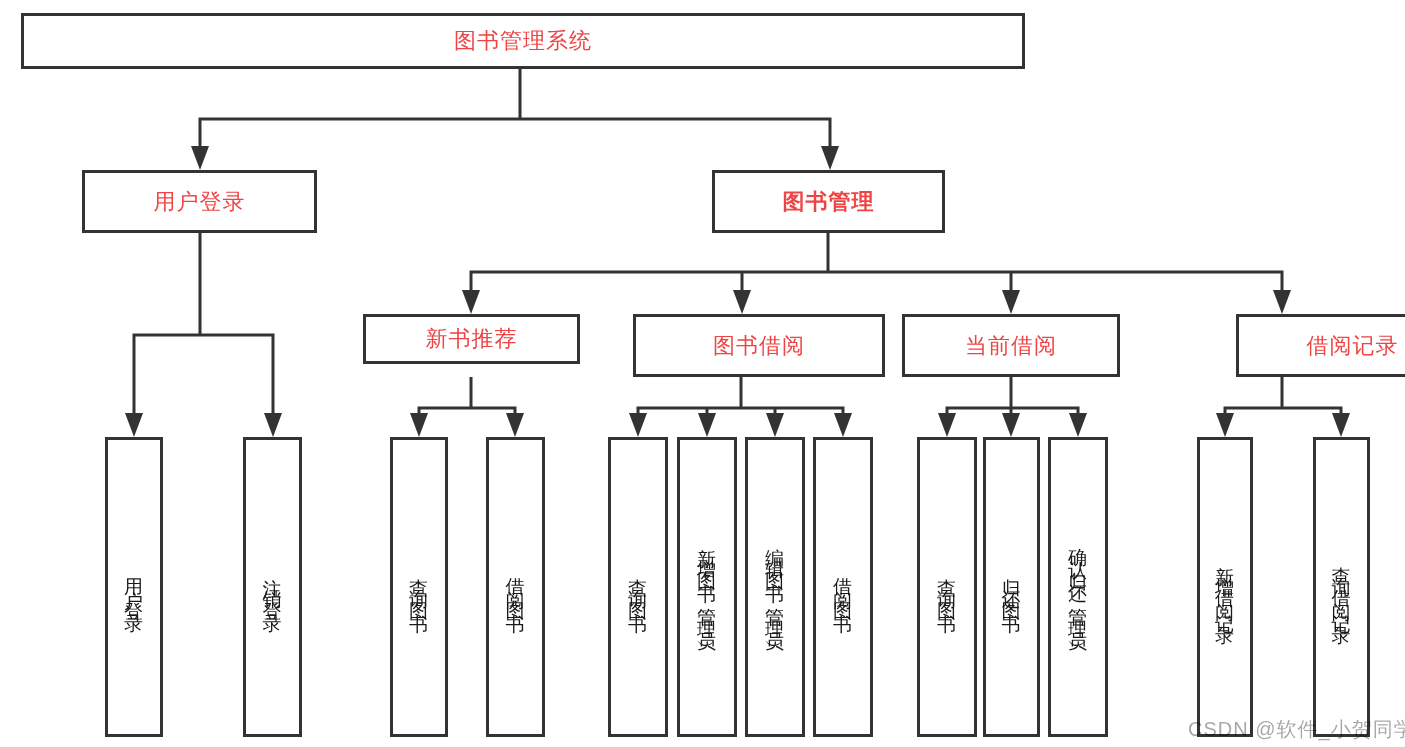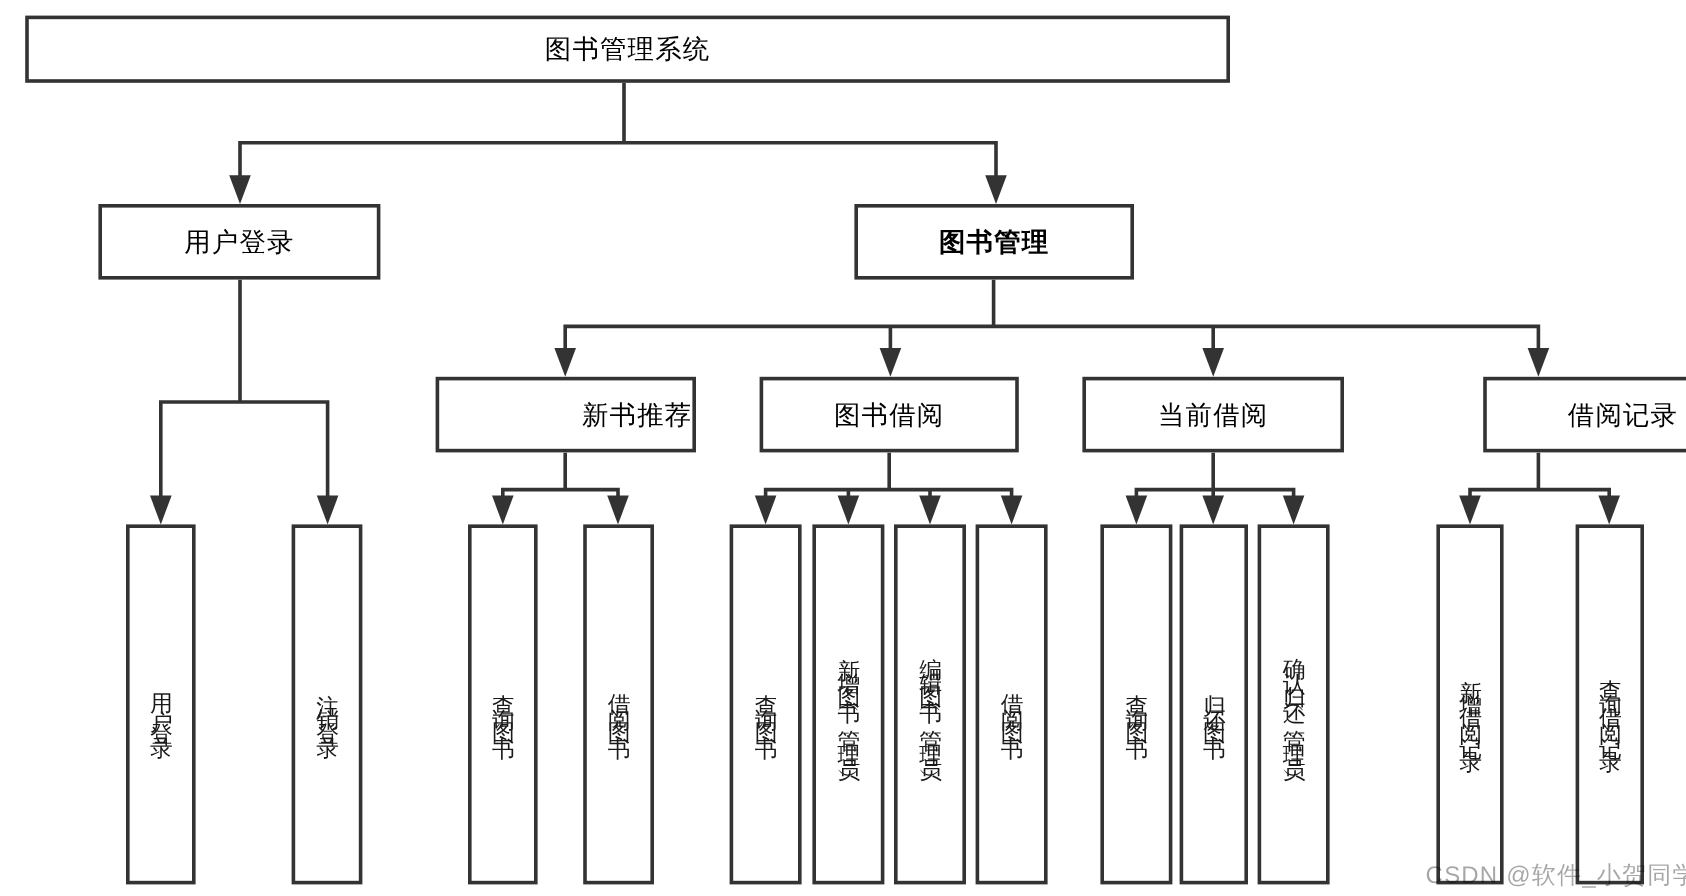--- a/index.html
+++ b/index.html
@@ -25,39 +25,39 @@
     box-sizing: border-box;
     border: 3px solid #333333;
     background: #ffffff;
     display: flex;
     align-items: center;
     justify-content: center;
     z-index: 1;
   }
   .hlabel {
     font-size: 22px;
-    color: #000000;
+    color: #ef4444;
     letter-spacing: 1px;
     white-space: nowrap;
   }
   .vlabel {
     writing-mode: vertical-rl;
     text-orientation: mixed;
     font-size: 19px;
     line-height: 1;
     letter-spacing: 12px;
     color: #1a1a1a;
     white-space: nowrap;
   }
   
   .n-root  { left: 21px;   top: 13px;  width: 1004px; height: 56px; }
   .n-l2a   { left: 82px;   top: 170px; width: 235px;  height: 63px; }
   .n-l2b   { left: 712px;  top: 170px; width: 233px;  height: 63px; font-weight: bold; }
-  .n-l3a   { left: 363px;  top: 314px; width: 217px;  height: 63px; justify-content: flex-end; }
-  .n-l3b   { left: 633px;  top: 314px; width: 216px;  height: 63px; font-family: Liberation Serif, serif; }
+  .n-l3a   { left: 363px;  top: 314px; width: 217px;  height: 50px; }
+  .n-l3b   { left: 633px;  top: 314px; width: 252px;  height: 63px; font-family: Liberation Serif, serif; }
   .n-l3c   { left: 902px;  top: 314px; width: 218px;  height: 63px; text-align: right; }
   .n-l3d   { left: 1236px; top: 314px; width: 221px;  height: 63px; padding-left: 12px; }
   .leaf    { top: 437px; height: 300px; }
   .n-f0  { left: 105px;  width: 58px; }
   .n-f1  { left: 243px;  width: 59px; }
   .n-f2  { left: 390px;  width: 58px; }
   .n-f3  { left: 486px;  width: 59px; }
   .n-f4  { left: 608px;  width: 60px; }
   .n-f5  { left: 677px;  width: 60px; }
   .n-f6  { left: 745px;  width: 60px; }

